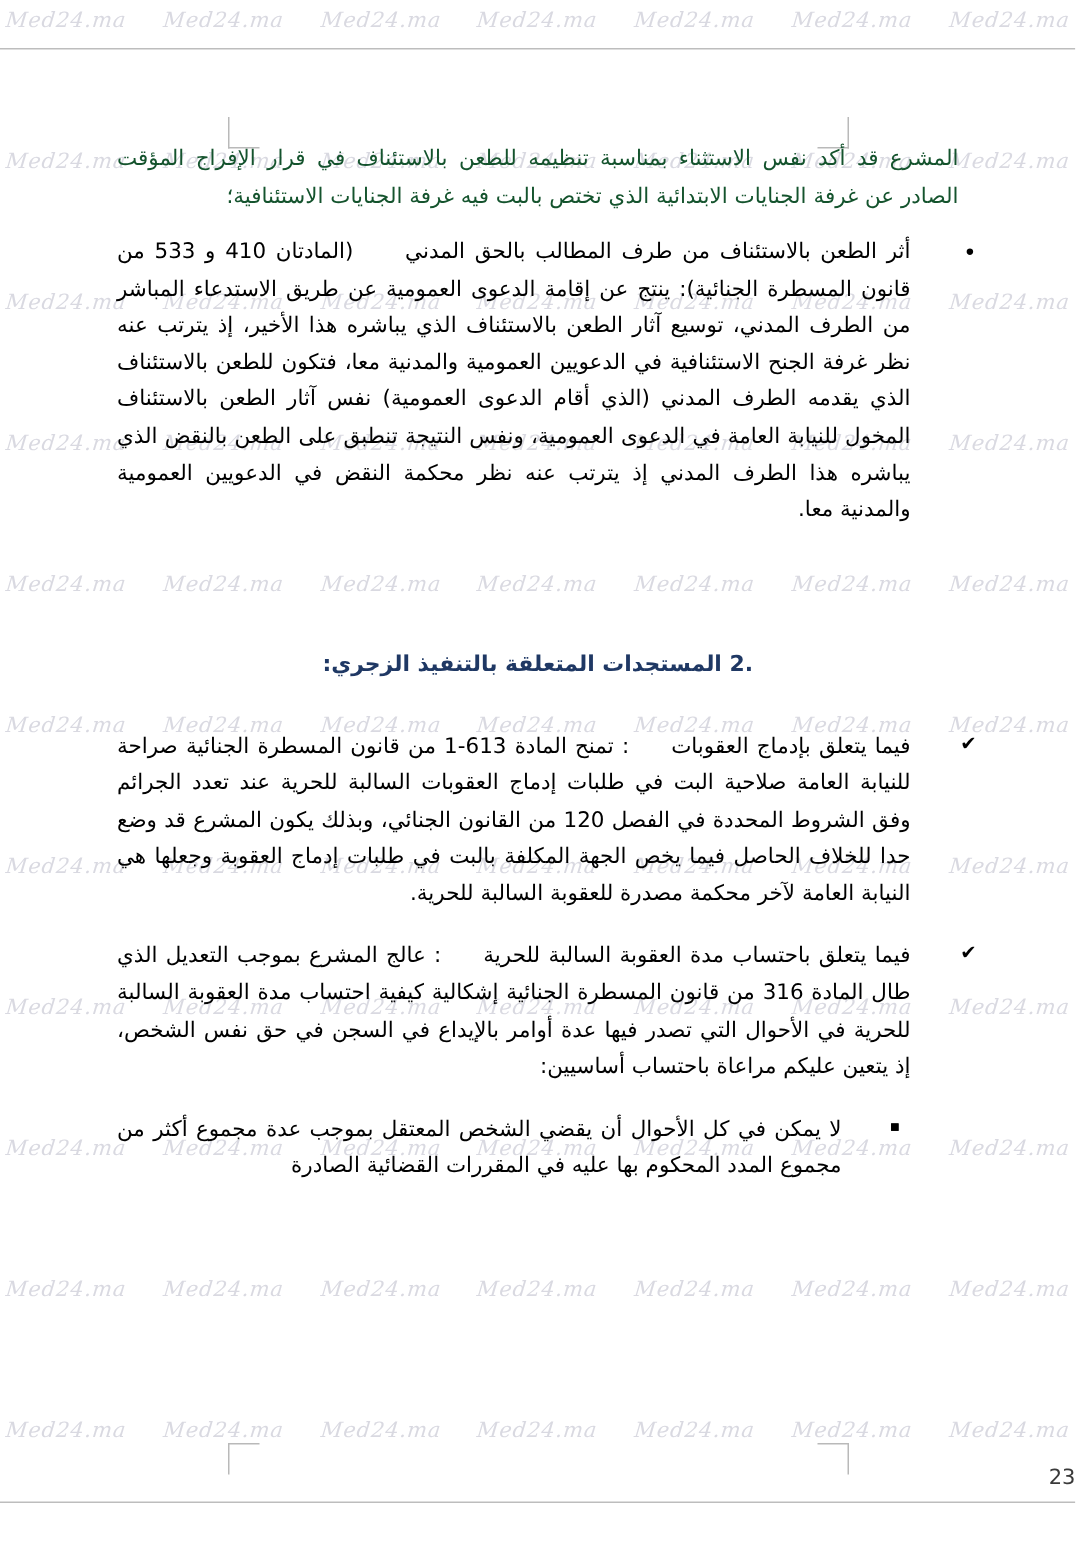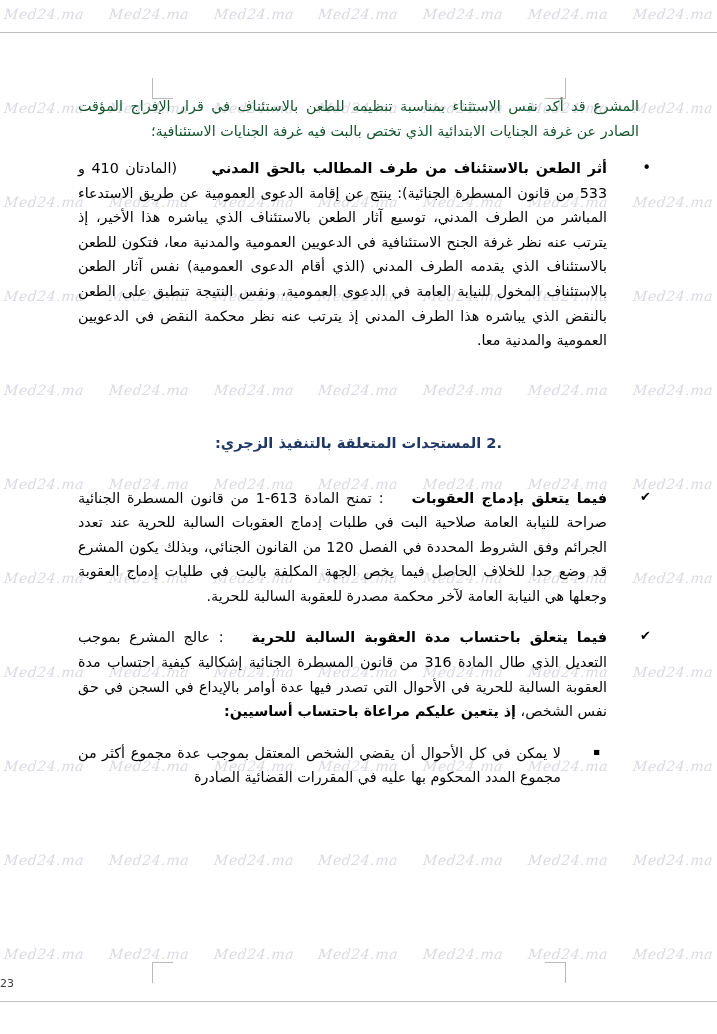--- a/index.html
+++ b/index.html
@@ -136,21 +136,21 @@
   .level-check > .marker { font-size: 13px; font-weight: bold; }
 
   
   .level-square {
     padding-right: 20px;
     margin-right: 58px;
     margin-bottom: 14px;
   }
   .level-square > .marker { font-size: 10px; right: -19px; top: 2px; }
 
-  .b { font-weight: bold; margin-left: 28px; }
+  .b { font-weight: normal; margin-left: 28px; }
 
   
   .section-heading {
     color: #1F3864;
     font-weight: bold;
     font-size: 14.6px;
     line-height: 1.7;
     text-align: center;
     text-underline-offset: 3px;
     margin: 0;
@@ -158,22 +158,22 @@
   }
   .gap-big   { height: 74px; }
   .gap-mid   { height: 30px; }
 
   
   #page-number {
     position: absolute;
     top: 977px;
     left: 0;
     width: 717px;
-    text-align: left;
-    font-size: 11px;
+    text-align: right;
+    font-size: 14px;
     color: #3a3a3a;
     z-index: 2;
     direction: ltr;
   }
 </style>
 </head>
 <body>
 
 <div id="page">
 

